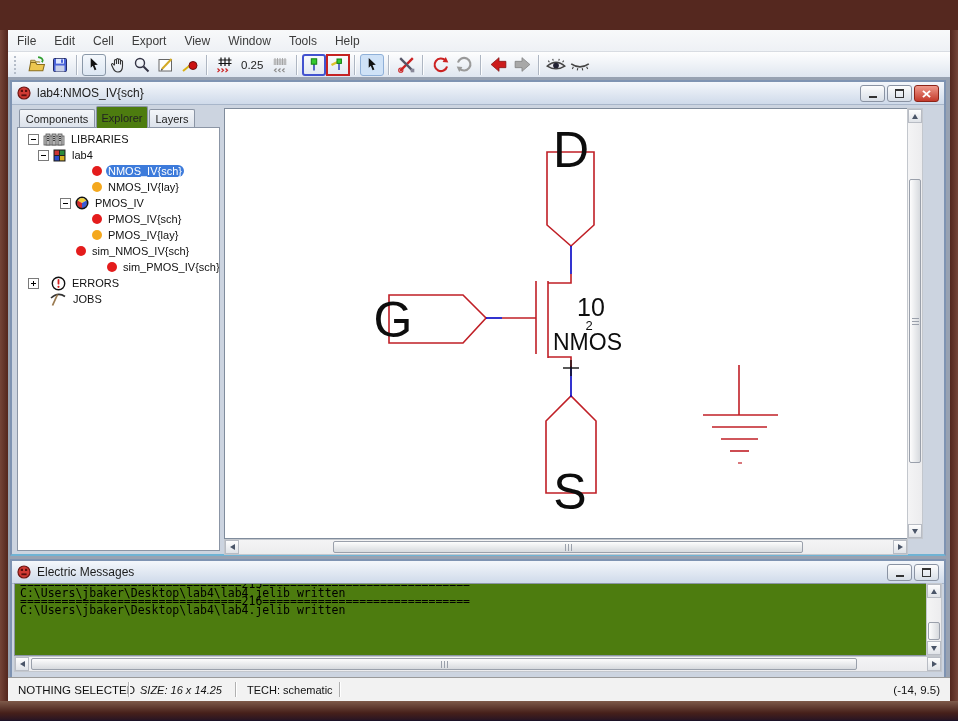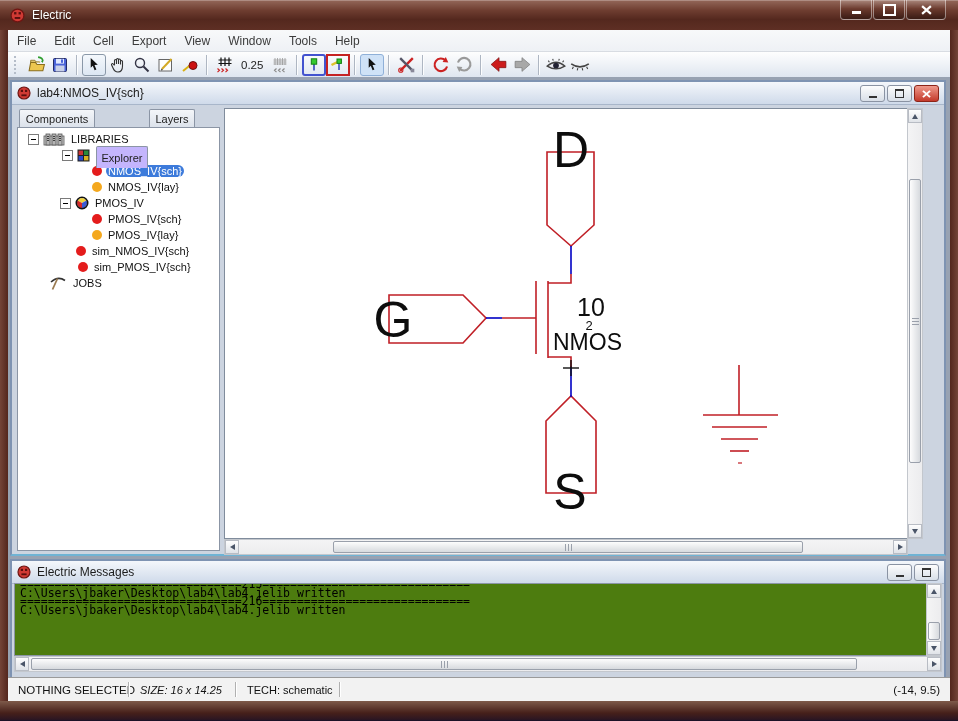--- a/index.html
+++ b/index.html
@@ -51,21 +51,21 @@
   .subtitle .app-ico{margin-left:5px;}
   .mdibtns{position:absolute;right:5px;top:3px;display:flex;gap:2px;}
   .mdibtn{width:23px;height:15px;border:1px solid #8a93a3;border-radius:3px;
     background:linear-gradient(#fdfdfd,#d8dfe8);display:flex;align-items:center;justify-content:center;}
   .mdibtn.close{background:linear-gradient(#ef9a8c,#c4392b);border-color:#8c2418;}
   .mm-min{width:8px;height:2px;background:#333;margin-top:6px;}
   .mm-rest{width:7px;height:6px;border:1px solid #333;border-top:2px solid #333;}
   
   .tab{position:absolute;font-size:11px;color:#222;display:flex;align-items:center;justify-content:center;
     border:1px solid #8b95a5;border-bottom:none;background:linear-gradient(#f4f6f9,#dbe1ea);box-sizing:border-box;border-radius:2px 2px 0 0;}
-  .tab.active{background:#c4b5fd;z-index:3;margin-top:40px;}
+  .tab.active{background:#4d7c0f;z-index:3;}
   #treebox{position:absolute;left:5px;top:45px;width:203px;height:424px;background:#fff;
     border:1px solid #8b95a5;overflow:hidden;padding-top:3px;box-sizing:border-box;}
   .trow{height:16px;display:flex;align-items:center;font-size:11px;color:#111;white-space:nowrap;}
   .trow .tlabel{margin-left:4px;padding:0 2px;}
   .tlabel.sel{background:#3d7bdb;color:#fff;border-radius:6px;}
   .exp{position:relative;width:9px;height:9px;border:1px solid #7a7a7a;background:#fff;flex:none;margin-right:4px;box-sizing:content-box;}
   .exp::before{content:"";position:absolute;left:2px;right:2px;top:4px;height:1px;background:#000;}
   .exp.plus::after{content:"";position:absolute;top:2px;bottom:2px;left:4px;width:1px;background:#000;}
   .dot{width:10px;height:10px;border-radius:50%;flex:none;}
   .dot.red{background:#e41c1c;}
@@ -99,44 +99,20 @@
   #statusbar{position:absolute;left:8px;top:677px;width:942px;height:24px;background:#f2f2f2;
     border-top:1px solid #9a9a9a;display:flex;align-items:center;font-size:11.5px;color:#111;box-sizing:border-box;}
   .ssep{width:2px;align-self:stretch;margin:4px 0;background:linear-gradient(90deg,#b0b0b0 50%,#ffffff 50%);}
   .scell{padding:0 10px;white-space:nowrap;}
 </style>
 </head>
 <body>
 
 <div id="screen">
 
-  <div id="titlebar">
-    <span class="app-ico">
-      <svg width="15" height="15" viewBox="0 0 14 14">
-          <circle cx="7" cy="7" r="6" fill="#d03a34" stroke="#6e1512" stroke-width="1.2"></circle>
-          <rect x="3.8" y="3.8" width="2.2" height="2.2" fill="#5a100e"></rect>
-          <rect x="8" y="3.8" width="2.2" height="2.2" fill="#5a100e"></rect>
-          <rect x="4.4" y="8.4" width="5.2" height="1.8" fill="#5a100e"></rect>
-        </svg>
-    </span>
-    <span id="apptitle">Electric</span>
-    <div class="winbtns">
-      <div class="glassbtn">
-          <div class="g-min"></div>
-        </div>
-      <div class="glassbtn">
-          <div class="g-max"></div>
-        </div>
-      <div class="glassbtn wide">
-        <svg width="11" height="10" viewBox="0 0 10 9">
-            <path d="M1 1 L9 8 M9 1 L1 8" stroke="#fff" stroke-width="2"></path>
-          </svg>
-      </div>
-    </div>
-  </div>
   <div id="leftframe"></div>
   <div id="rightframe"></div>
   <div id="bottomframe"></div>
 
   <div id="menubar">
     <span class="mitem">File</span>
     <span class="mitem">Edit</span>
     <span class="mitem">Cell</span>
     <span class="mitem">Export</span>
     <span class="mitem">View</span>
@@ -321,21 +297,21 @@
             <svg width="22" height="13" viewBox="0 0 22 13">
               <rect x="1" y="3" width="20" height="9" fill="#cfcfcf" stroke="#555" stroke-width="0.8"></rect>
               <rect x="3" y="1" width="4" height="11" fill="#b4b4b4" stroke="#555" stroke-width="0.8"></rect>
               <rect x="9" y="1" width="4" height="11" fill="#b4b4b4" stroke="#555" stroke-width="0.8"></rect>
               <rect x="15" y="1" width="4" height="11" fill="#b4b4b4" stroke="#555" stroke-width="0.8"></rect>
               <path d="M4 3.5 h2 M4 5.5 h2 M4 7.5 h2 M10 3.5 h2 M10 5.5 h2 M10 7.5 h2 M16 3.5 h2 M16 5.5 h2 M16 7.5 h2" stroke="#333" stroke-width="0.9"></path>
             </svg>
           </span>
         <span class="tlabel">LIBRARIES</span>
       </div>
-      <div class="trow" style="padding-left:44px">
+      <div class="trow" style="padding-left:20px">
         <span class="exp"></span>
         <span class="treeico">
             <svg width="13" height="13" viewBox="0 0 13 13">
               <rect x="0.5" y="0.5" width="12" height="12" fill="#222"></rect>
               <rect x="1.6" y="1.6" width="4.4" height="4.4" fill="#cc3333"></rect>
               <rect x="7" y="1.6" width="4.4" height="4.4" fill="#2a8a3a"></rect>
               <rect x="1.6" y="7" width="4.4" height="4.4" fill="#2a4acc"></rect>
               <rect x="7" y="7" width="4.4" height="4.4" fill="#d8b020"></rect>
             </svg>
           </span>
@@ -367,23 +343,34 @@
         <span class="tlabel">PMOS_IV{sch}</span>
       </div>
       <div class="trow" style="padding-left:74px">
         <span class="dot org"></span>
         <span class="tlabel">PMOS_IV{lay}</span>
       </div>
       <div class="trow" style="padding-left:58px">
         <span class="dot red"></span>
         <span class="tlabel">sim_NMOS_IV{sch}</span>
       </div>
-      <div class="trow" style="padding-left:60px">
+      <div class="trow" style="padding-left:89px">
         <span class="dot red"></span>
         <span class="tlabel">sim_PMOS_IV{sch}</span>
+      </div>
+      <div class="trow" style="padding-left:10px">
+        <span class="exp plus"></span>
+        <span class="treeico" style="margin-left:8px">
+            <svg width="15" height="15" viewBox="0 0 15 15">
+              <circle cx="7.5" cy="7.5" r="6.2" fill="#fff" stroke="#111" stroke-width="1.4"></circle>
+              <rect x="6.6" y="3" width="1.8" height="5.6" rx="0.9" fill="#d41f1f"></rect>
+              <circle cx="7.5" cy="10.8" r="1.1" fill="#d41f1f"></circle>
+            </svg>
+          </span>
+        <span class="tlabel">ERRORS</span>
       </div>
       <div class="trow" style="padding-left:23px">
         <span class="treeico" style="margin-left:8px">
             <svg width="18" height="16" viewBox="0 0 18 16">
               <path d="M2 7 Q9 0.5 16 5.5" fill="none" stroke="#333" stroke-width="1.6"></path>
               <path d="M8.5 3.5 L3.5 14.5" stroke="#9a7a50" stroke-width="1.8"></path>
             </svg>
           </span>
         <span class="tlabel">JOBS</span>
       </div>

